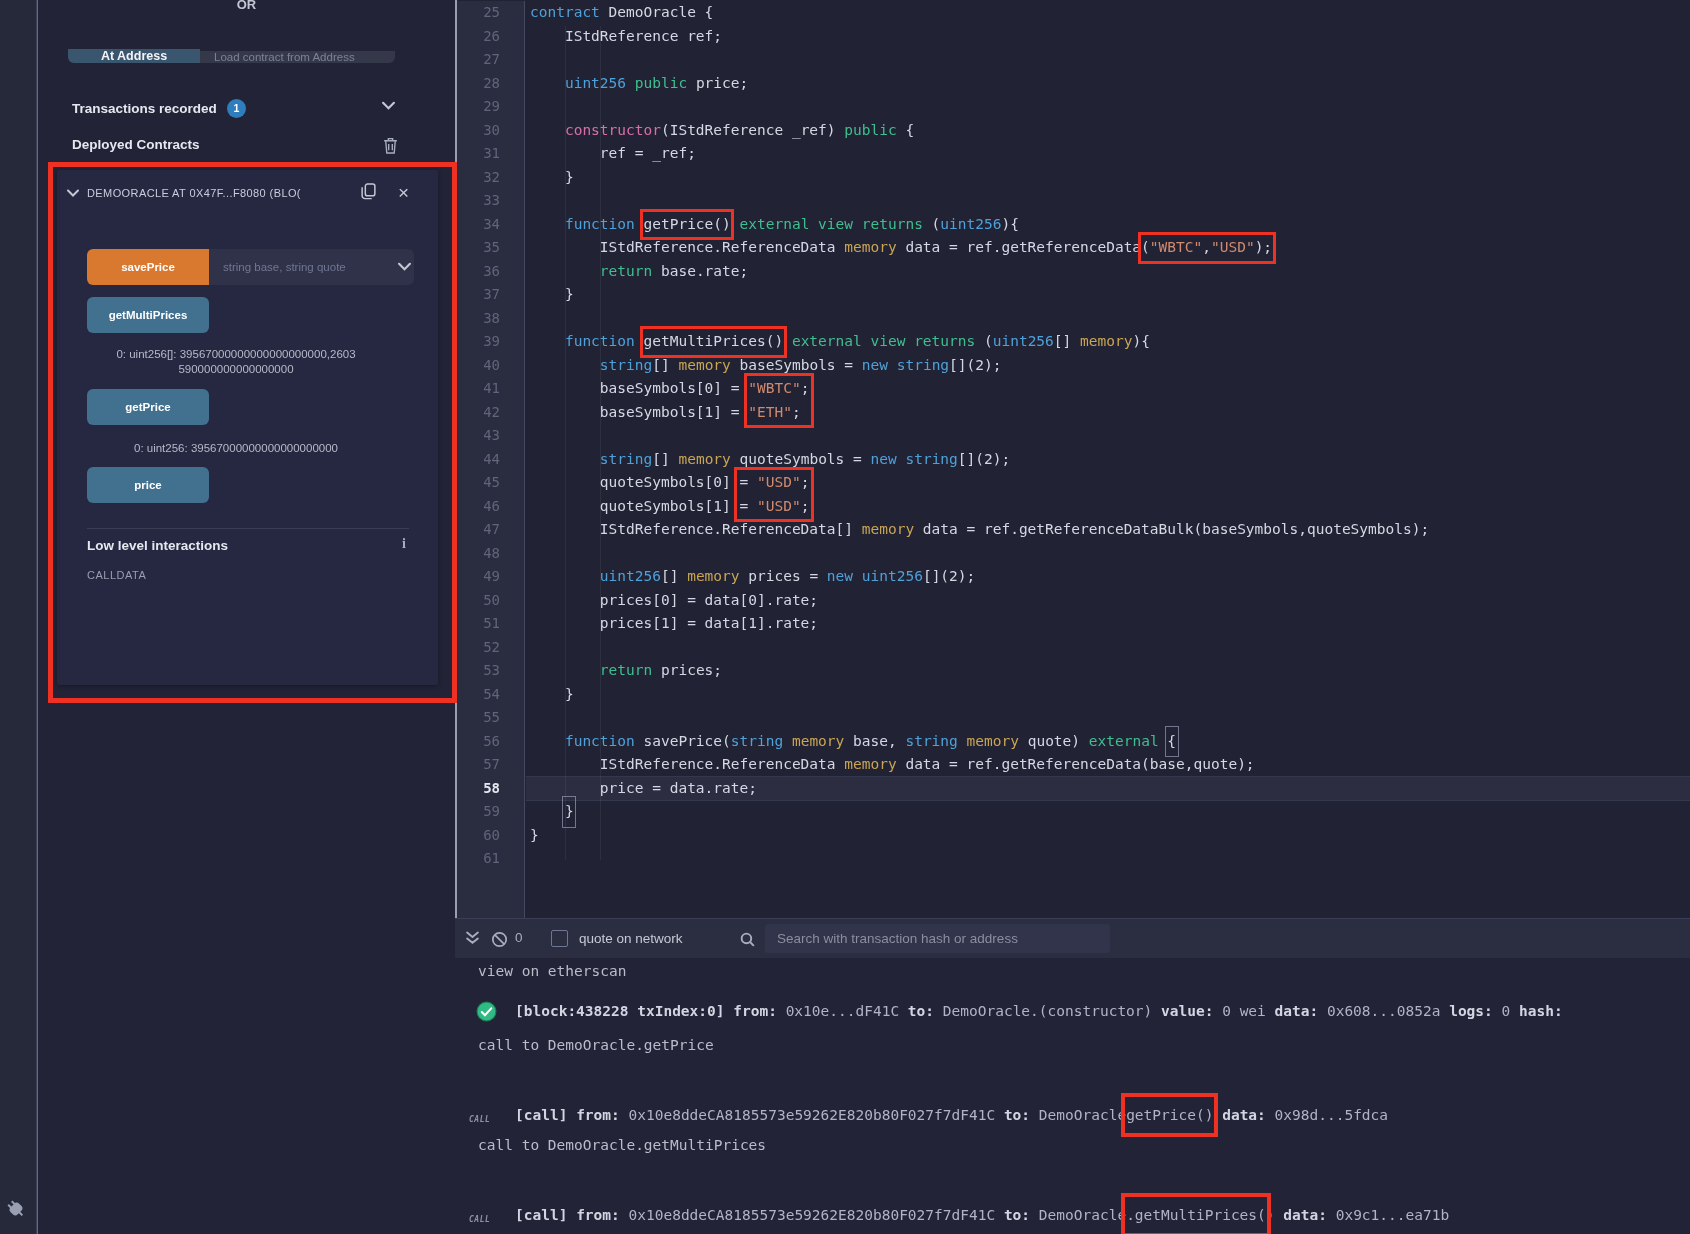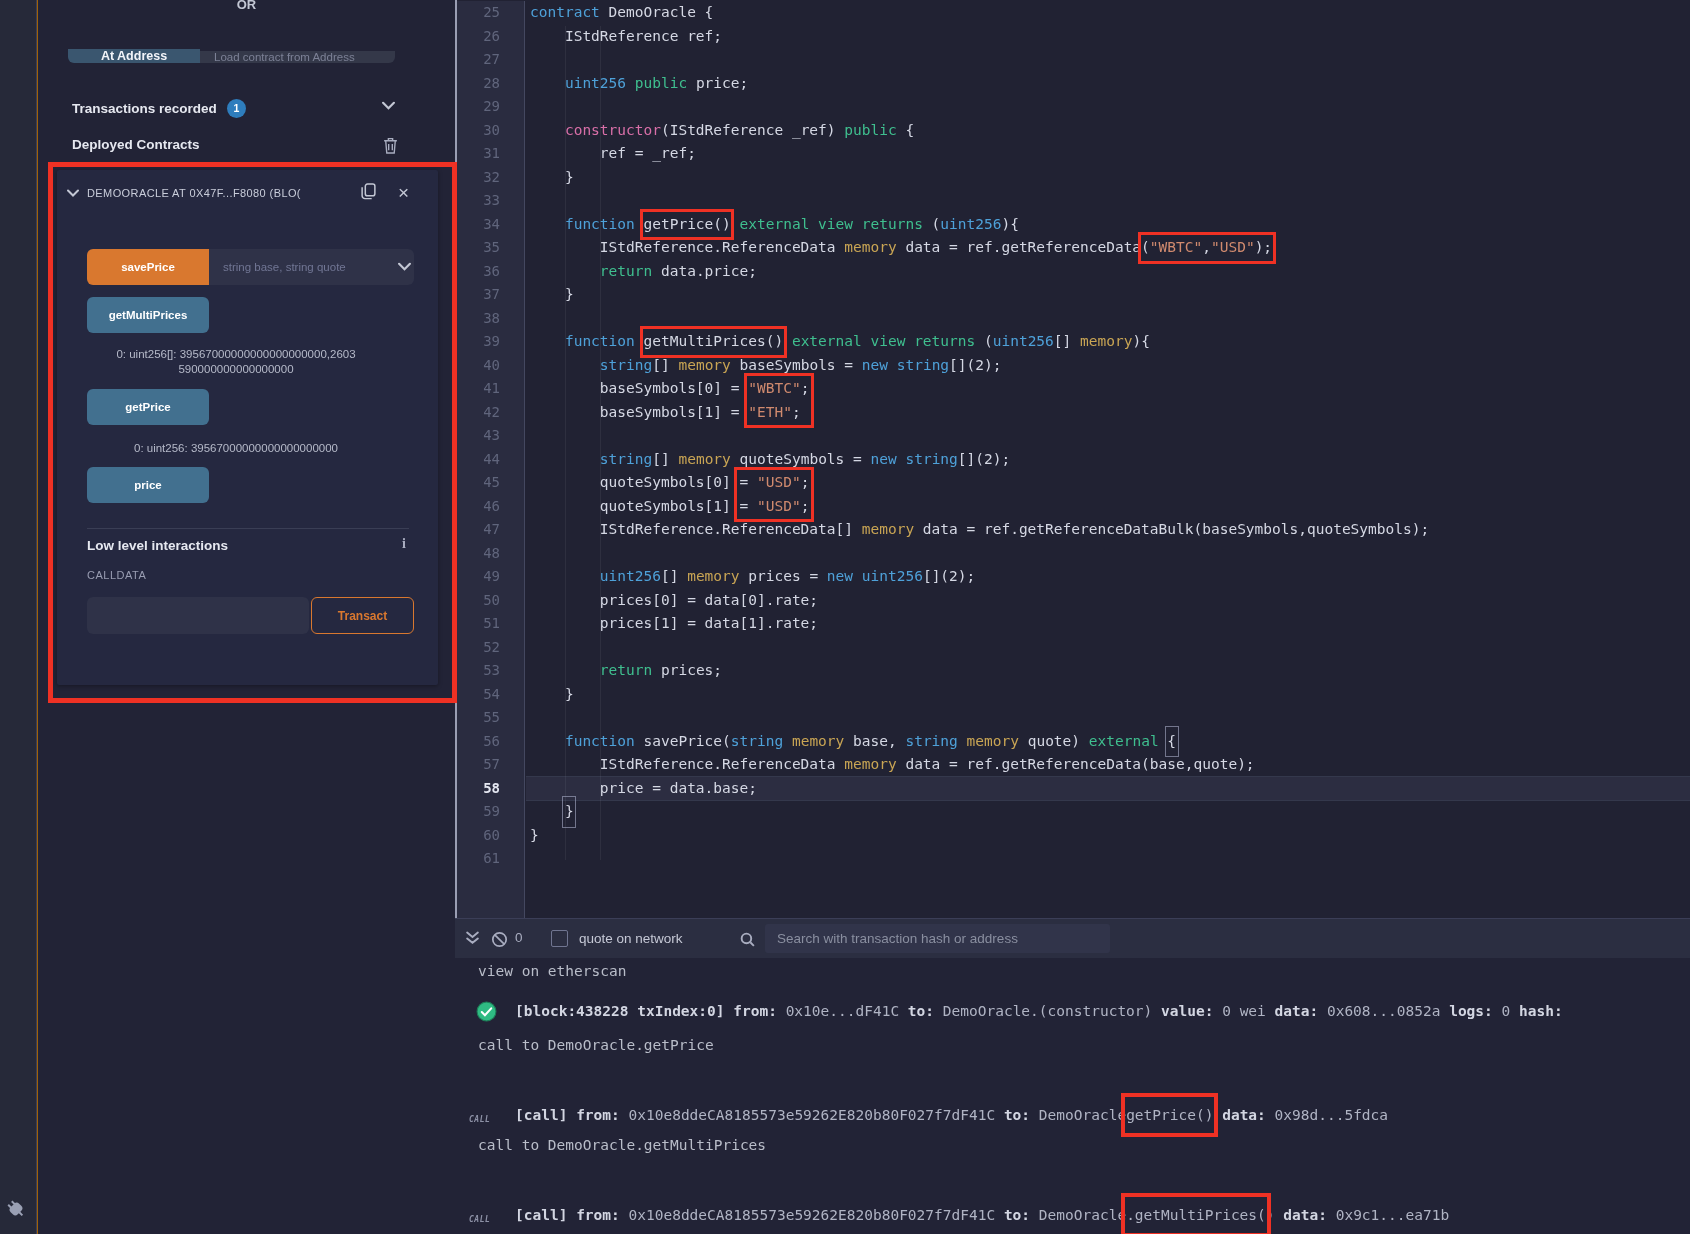--- a/index.html
+++ b/index.html
@@ -174,24 +174,20 @@
 
       <button class="fn-btn" style="top:219px;">getPrice</button>
       <div class="out" style="top:271px;">0: uint256: 39567000000000000000000</div>
 
       <button class="fn-btn" style="top:297px;">price</button>
 
       <div class="divider"></div>
       <div class="low-head">Low level interactions</div>
       <span style="position:absolute; left:345px; top:366px; color:#a9adc0; font-weight:bold; font-size:14px; font-family:'Liberation Serif',serif;">i</span>
       <div class="calldata-label">CALLDATA</div>
-      <div class="calldata-row">
-        <input class="calldata-input" style="">
-        <button class="transact-btn">Transact</button>
-      </div>
     </div>
   </div>
 
   <div class="editor">
     <div class="gutter" id="gutter">
         <div class="gnum">25</div>
         <div class="gnum">26</div>
         <div class="gnum">27</div>
         <div class="gnum">28</div>
         <div class="gnum">29</div>
@@ -236,21 +232,21 @@
         <div class="cl"><span class="tk-d">    IStdReference ref;</span></div>
         <div class="cl"></div>
         <div class="cl"><span class="tk-d">    </span><span class="tk-k">uint256</span><span class="tk-d"> </span><span class="tk-g">public</span><span class="tk-d"> price;</span></div>
         <div class="cl"></div>
         <div class="cl"><span class="tk-d">    </span><span class="tk-p">constructor</span><span class="tk-d">(IStdReference _ref) </span><span class="tk-g">public</span><span class="tk-d"> {</span></div>
         <div class="cl"><span class="tk-d">        ref = _ref;</span></div>
         <div class="cl"><span class="tk-d">    }</span></div>
         <div class="cl"></div>
         <div class="cl"><span class="tk-d">    </span><span class="tk-k">function</span><span class="tk-d"> getPrice() </span><span class="tk-g">external</span><span class="tk-d"> </span><span class="tk-g">view</span><span class="tk-d"> </span><span class="tk-g">returns</span><span class="tk-d"> (</span><span class="tk-k">uint256</span><span class="tk-d">){</span></div>
         <div class="cl"><span class="tk-d">        IStdReference.ReferenceData </span><span class="tk-m">memory</span><span class="tk-d"> data = ref.getReferenceData(</span><span class="tk-s">"WBTC"</span><span class="tk-d">,</span><span class="tk-s">"USD"</span><span class="tk-d">);</span></div>
-        <div class="cl"><span class="tk-d">        </span><span class="tk-g">return</span><span class="tk-d"> data.price;</span></div>
+        <div class="cl"><span class="tk-d">        </span><span class="tk-g">return</span><span class="tk-d"> base.rate;</span></div>
         <div class="cl"><span class="tk-d">    }</span></div>
         <div class="cl"></div>
         <div class="cl"><span class="tk-d">    </span><span class="tk-k">function</span><span class="tk-d"> getMultiPrices() </span><span class="tk-g">external</span><span class="tk-d"> </span><span class="tk-g">view</span><span class="tk-d"> </span><span class="tk-g">returns</span><span class="tk-d"> (</span><span class="tk-k">uint256</span><span class="tk-d">[] </span><span class="tk-m">memory</span><span class="tk-d">){</span></div>
         <div class="cl"><span class="tk-d">        </span><span class="tk-k">string</span><span class="tk-d">[] </span><span class="tk-m">memory</span><span class="tk-d"> baseSymbols = </span><span class="tk-k">new</span><span class="tk-d"> </span><span class="tk-k">string</span><span class="tk-d">[](2);</span></div>
         <div class="cl"><span class="tk-d">        baseSymbols[0] = </span><span class="tk-s">"WBTC"</span><span class="tk-d">;</span></div>
         <div class="cl"><span class="tk-d">        baseSymbols[1] = </span><span class="tk-s">"ETH"</span><span class="tk-d">;</span></div>
         <div class="cl"></div>
         <div class="cl"><span class="tk-d">        </span><span class="tk-k">string</span><span class="tk-d">[] </span><span class="tk-m">memory</span><span class="tk-d"> quoteSymbols = </span><span class="tk-k">new</span><span class="tk-d"> </span><span class="tk-k">string</span><span class="tk-d">[](2);</span></div>
         <div class="cl"><span class="tk-d">        quoteSymbols[0] = </span><span class="tk-s">"USD"</span><span class="tk-d">;</span></div>
         <div class="cl"><span class="tk-d">        quoteSymbols[1] = </span><span class="tk-s">"USD"</span><span class="tk-d">;</span></div>
@@ -258,21 +254,21 @@
         <div class="cl"></div>
         <div class="cl"><span class="tk-d">        </span><span class="tk-k">uint256</span><span class="tk-d">[] </span><span class="tk-m">memory</span><span class="tk-d"> prices = </span><span class="tk-k">new</span><span class="tk-d"> </span><span class="tk-k">uint256</span><span class="tk-d">[](2);</span></div>
         <div class="cl"><span class="tk-d">        prices[0] = data[0].rate;</span></div>
         <div class="cl"><span class="tk-d">        prices[1] = data[1].rate;</span></div>
         <div class="cl"></div>
         <div class="cl"><span class="tk-d">        </span><span class="tk-g">return</span><span class="tk-d"> prices;</span></div>
         <div class="cl"><span class="tk-d">    }</span></div>
         <div class="cl"></div>
         <div class="cl"><span class="tk-d">    </span><span class="tk-k">function</span><span class="tk-d"> savePrice(</span><span class="tk-k">string</span><span class="tk-d"> </span><span class="tk-m">memory</span><span class="tk-d"> base, </span><span class="tk-k">string</span><span class="tk-d"> </span><span class="tk-m">memory</span><span class="tk-d"> quote) </span><span class="tk-g">external</span><span class="tk-d"> {</span></div>
         <div class="cl"><span class="tk-d">        IStdReference.ReferenceData </span><span class="tk-m">memory</span><span class="tk-d"> data = ref.getReferenceData(base,quote);</span></div>
-        <div class="cl"><span class="tk-d">        price = data.base;</span></div>
+        <div class="cl"><span class="tk-d">        price = data.rate;</span></div>
         <div class="cl"><span class="tk-d">    }</span></div>
         <div class="cl"><span class="tk-d">}</span></div>
         <div class="cl"></div>
         <div class="rbox" style="top: 207.5px; height: 31.5px; left: calc(12.6ch + 4px); width: 10.8ch;"></div>
         <div class="rbox" style="top: 231px; height: 31.5px; left: calc(69.6ch + 4px); width: 15.8ch;"></div>
         <div class="rbox" style="top: 325px; height: 31.5px; left: calc(12.6ch + 4px); width: 16.8ch;"></div>
         <div class="rbox" style="top: 372px; height: 55px; left: calc(24.5ch + 4px); width: 8ch;"></div>
         <div class="rbox" style="top: 466px; height: 55px; left: calc(23.4ch + 4px); width: 9.1ch;"></div>
         <div class="bbox" style="top: 724.5px; height: 31.5px; left: calc(72.7ch + 4px); width: 1.6ch;"></div>
         <div class="bbox" style="top: 795px; height: 31.5px; left: calc(3.7ch + 4px); width: 1.6ch;"></div>

